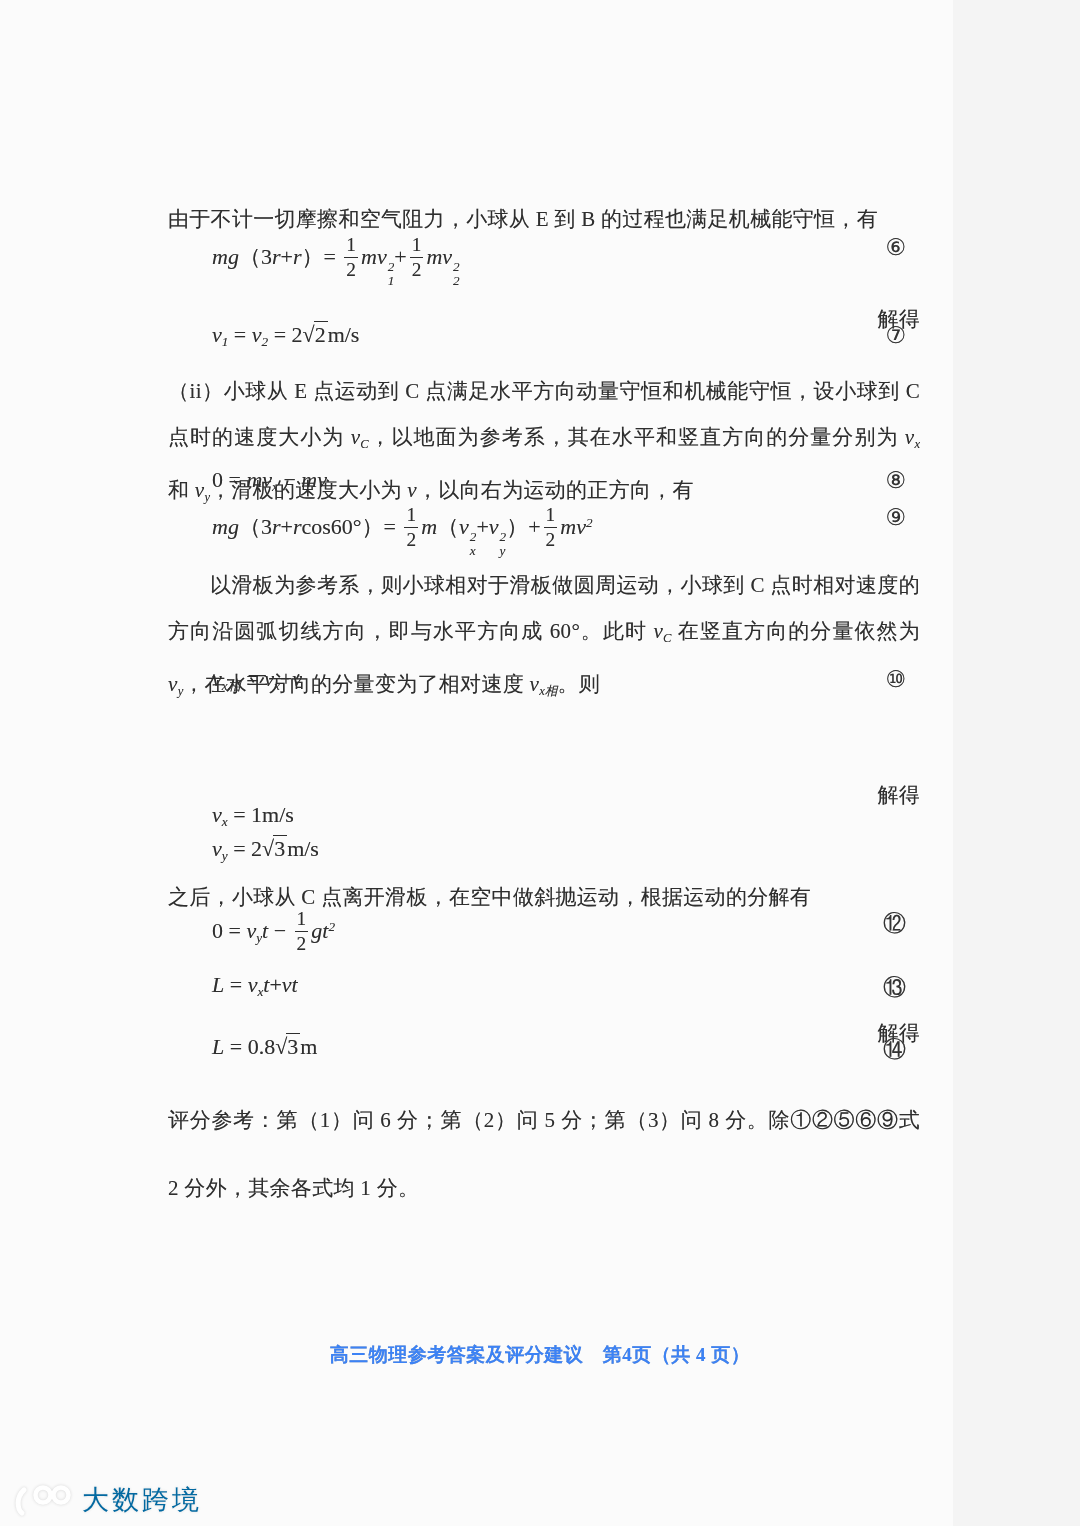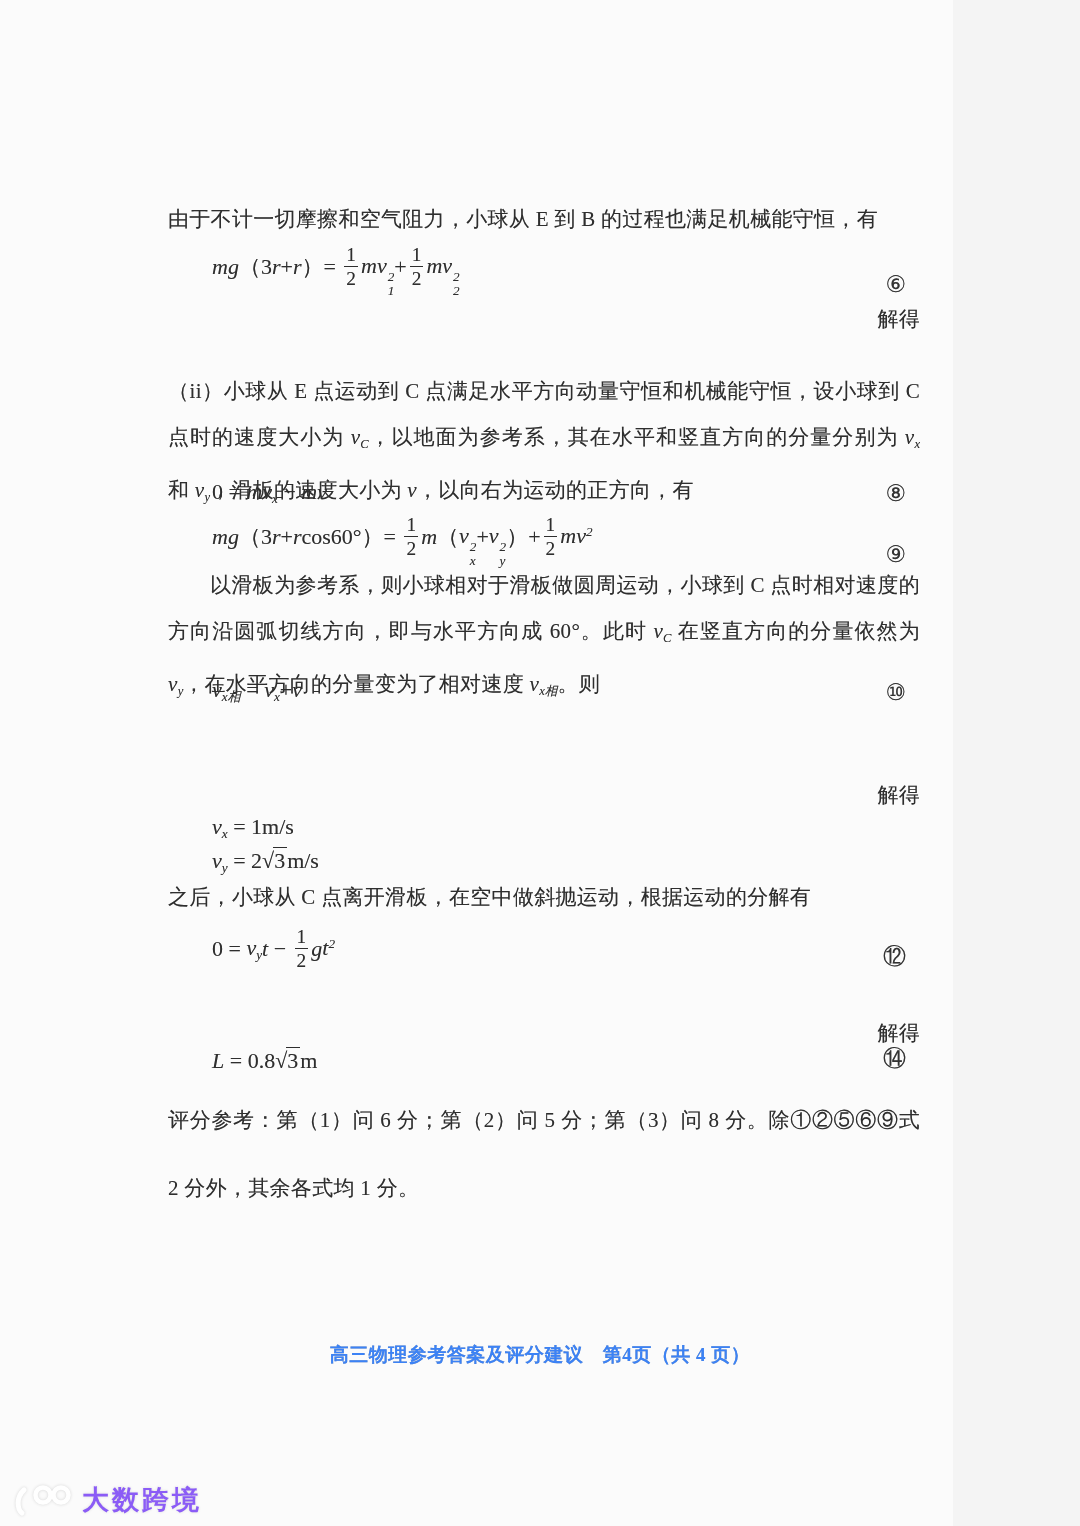--- a/index.html
+++ b/index.html
@@ -20,21 +20,21 @@
     position:absolute;left:168px;width:752px;margin:0;
     font-size:21px;line-height:46px;
     text-align:justify;letter-spacing:0.3px;
     text-shadow:0 0 0.5px rgba(70,70,70,.45);
   }
   .label{text-align:right;}
   .indent{text-indent:2em;font-family:Liberation Serif, serif;}
   
   .eqrow{
     position:absolute;left:168px;width:752px;
-    display:flex;align-items:flex-end;justify-content:space-between;
+    display:flex;align-items:flex-start;justify-content:space-between;
   }
   .eq{
     margin-left:44px;font-size:22px;white-space:nowrap;
     text-shadow:0 0 0.5px rgba(70,70,70,.45);
   }
   .eqnum{
     font-size:23px;padding-right:14px;color:#333;
     text-shadow:0 0 0.5px rgba(70,70,70,.4);
   }
   
@@ -62,22 +62,22 @@
     text-shadow:0 0 0.5px rgba(70,70,70,.45);
   }
   
   .watermark{
     position:absolute;left:10px;top:1482px;
     display:flex;align-items:center;gap:10px;
   }
   .wm-logo{filter:drop-shadow(0 0 1.5px #d6d6d6);}
   .wm-text{
     font-family:"Liberation Sans","DejaVu Sans",sans-serif;
-    font-weight:bold;font-size:27px;letter-spacing:3px;
-    color:#8b5cf6;text-shadow:0 0 3px #dcdcdc;
+    font-weight:normal;font-size:27px;letter-spacing:3px;
+    color:#0369a1;text-shadow:0 0 3px #dcdcdc;
   }
 </style>
 </head>
 <body>
 
 <div class="page">
 
   <p class="para" style="top:196px">由于不计一切摩擦和空气阻力，小球从 E 到 B 的过程也满足机械能守恒，有</p>
 
   <div class="eqrow" style="top:234px;height:64px">
@@ -86,20 +86,24 @@
             <span>1</span>
           </span></span><span>+</span><span class="frac"><span class="n">1</span><span class="d">2</span></span><span><span class="mi">mv</span><span class="ss">
             <span>2</span>
             <span>2</span>
           </span></span></div>
     <div class="eqnum">⑥</div>
   </div>
 
   <p class="para label" style="top:296px">解得</p>
 
+  <div class="eqrow" style="top:322px;height:40px">
+    <div class="eq"><span><span class="mi">v</span><span class="sb">1</span></span><span> = </span><span><span class="mi">v</span><span class="sb">2</span></span><span> = 2</span><span class="sqrt"><span class="rad">√</span><span class="rx">2</span></span><span>m/s</span></div>
+    <div class="eqnum">⑦</div>
+  </div>
 
   <p class="para" style="top:368px"><span>（ii）小球从 E 点运动到 C 点满足水平方向动量守恒和机械能守恒，设小球到 C 点时的速度大小为 </span><span><span class="mi">v</span><span class="sb">C</span></span><span>，以地面为参考系，其在水平和竖直方向的分量分别为 </span><span><span class="mi">v</span><span class="sb">x</span></span><span> 和 </span><span><span class="mi">v</span><span class="sb">y</span></span><span>，滑板的速度大小为 </span><span class="mi">v</span><span>，以向右为运动的正方向，有</span></p>
 
   <div class="eqrow" style="top:467px;height:40px">
     <div class="eq"><span>0 = </span><span><span class="mi">mv</span><span class="sb">x</span></span><span> − </span><span class="mi">mv</span></div>
     <div class="eqnum">⑧</div>
   </div>
 
   <div class="eqrow" style="top:504px;height:64px">
     <div class="eq"><span class="mi">mg</span><span>（3</span><span class="mi">r</span><span>+</span><span class="mi">r</span><span>cos60°）= </span><span class="frac"><span class="n">1</span><span class="d">2</span></span><span class="mi">m</span><span>（</span><span><span class="mi">v</span><span class="ss">
@@ -130,20 +134,24 @@
     <div class="eq"><span><span class="mi">v</span><span class="sb">y</span></span><span> = 2</span><span class="sqrt"><span class="rad">√</span><span class="rx">3</span></span><span>m/s</span></div>
   </div>
 
   <p class="para" style="top:874px">之后，小球从 C 点离开滑板，在空中做斜抛运动，根据运动的分解有</p>
 
   <div class="eqrow" style="top:908px;height:64px">
     <div class="eq"><span>0 = </span><span><span class="mi">v</span><span class="sb">y</span></span><span class="mi">t</span><span> − </span><span class="frac"><span class="n">1</span><span class="d">2</span></span><span class="mi">g</span><span><span class="mi">t</span><span class="sp">2</span></span></div>
     <div class="eqnum">⑫</div>
   </div>
 
+  <div class="eqrow" style="top:972px;height:40px">
+    <div class="eq"><span class="mi">L</span><span> = </span><span><span class="mi">v</span><span class="sb">x</span></span><span class="mi">t</span><span>+</span><span class="mi">vt</span></div>
+    <div class="eqnum">⑬</div>
+  </div>
 
   <p class="para label" style="top:1010px">解得</p>
 
   <div class="eqrow" style="top:1034px;height:40px">
     <div class="eq"><span class="mi">L</span><span> = 0.8</span><span class="sqrt"><span class="rad">√</span><span class="rx">3</span></span><span>m</span></div>
     <div class="eqnum">⑭</div>
   </div>
 
   <p class="para" style="top:1086px;line-height:68px">评分参考：第（1）问 6 分；第（2）问 5 分；第（3）问 8 分。除①②⑤⑥⑨式 2 分外，其余各式均 1 分。</p>
 

